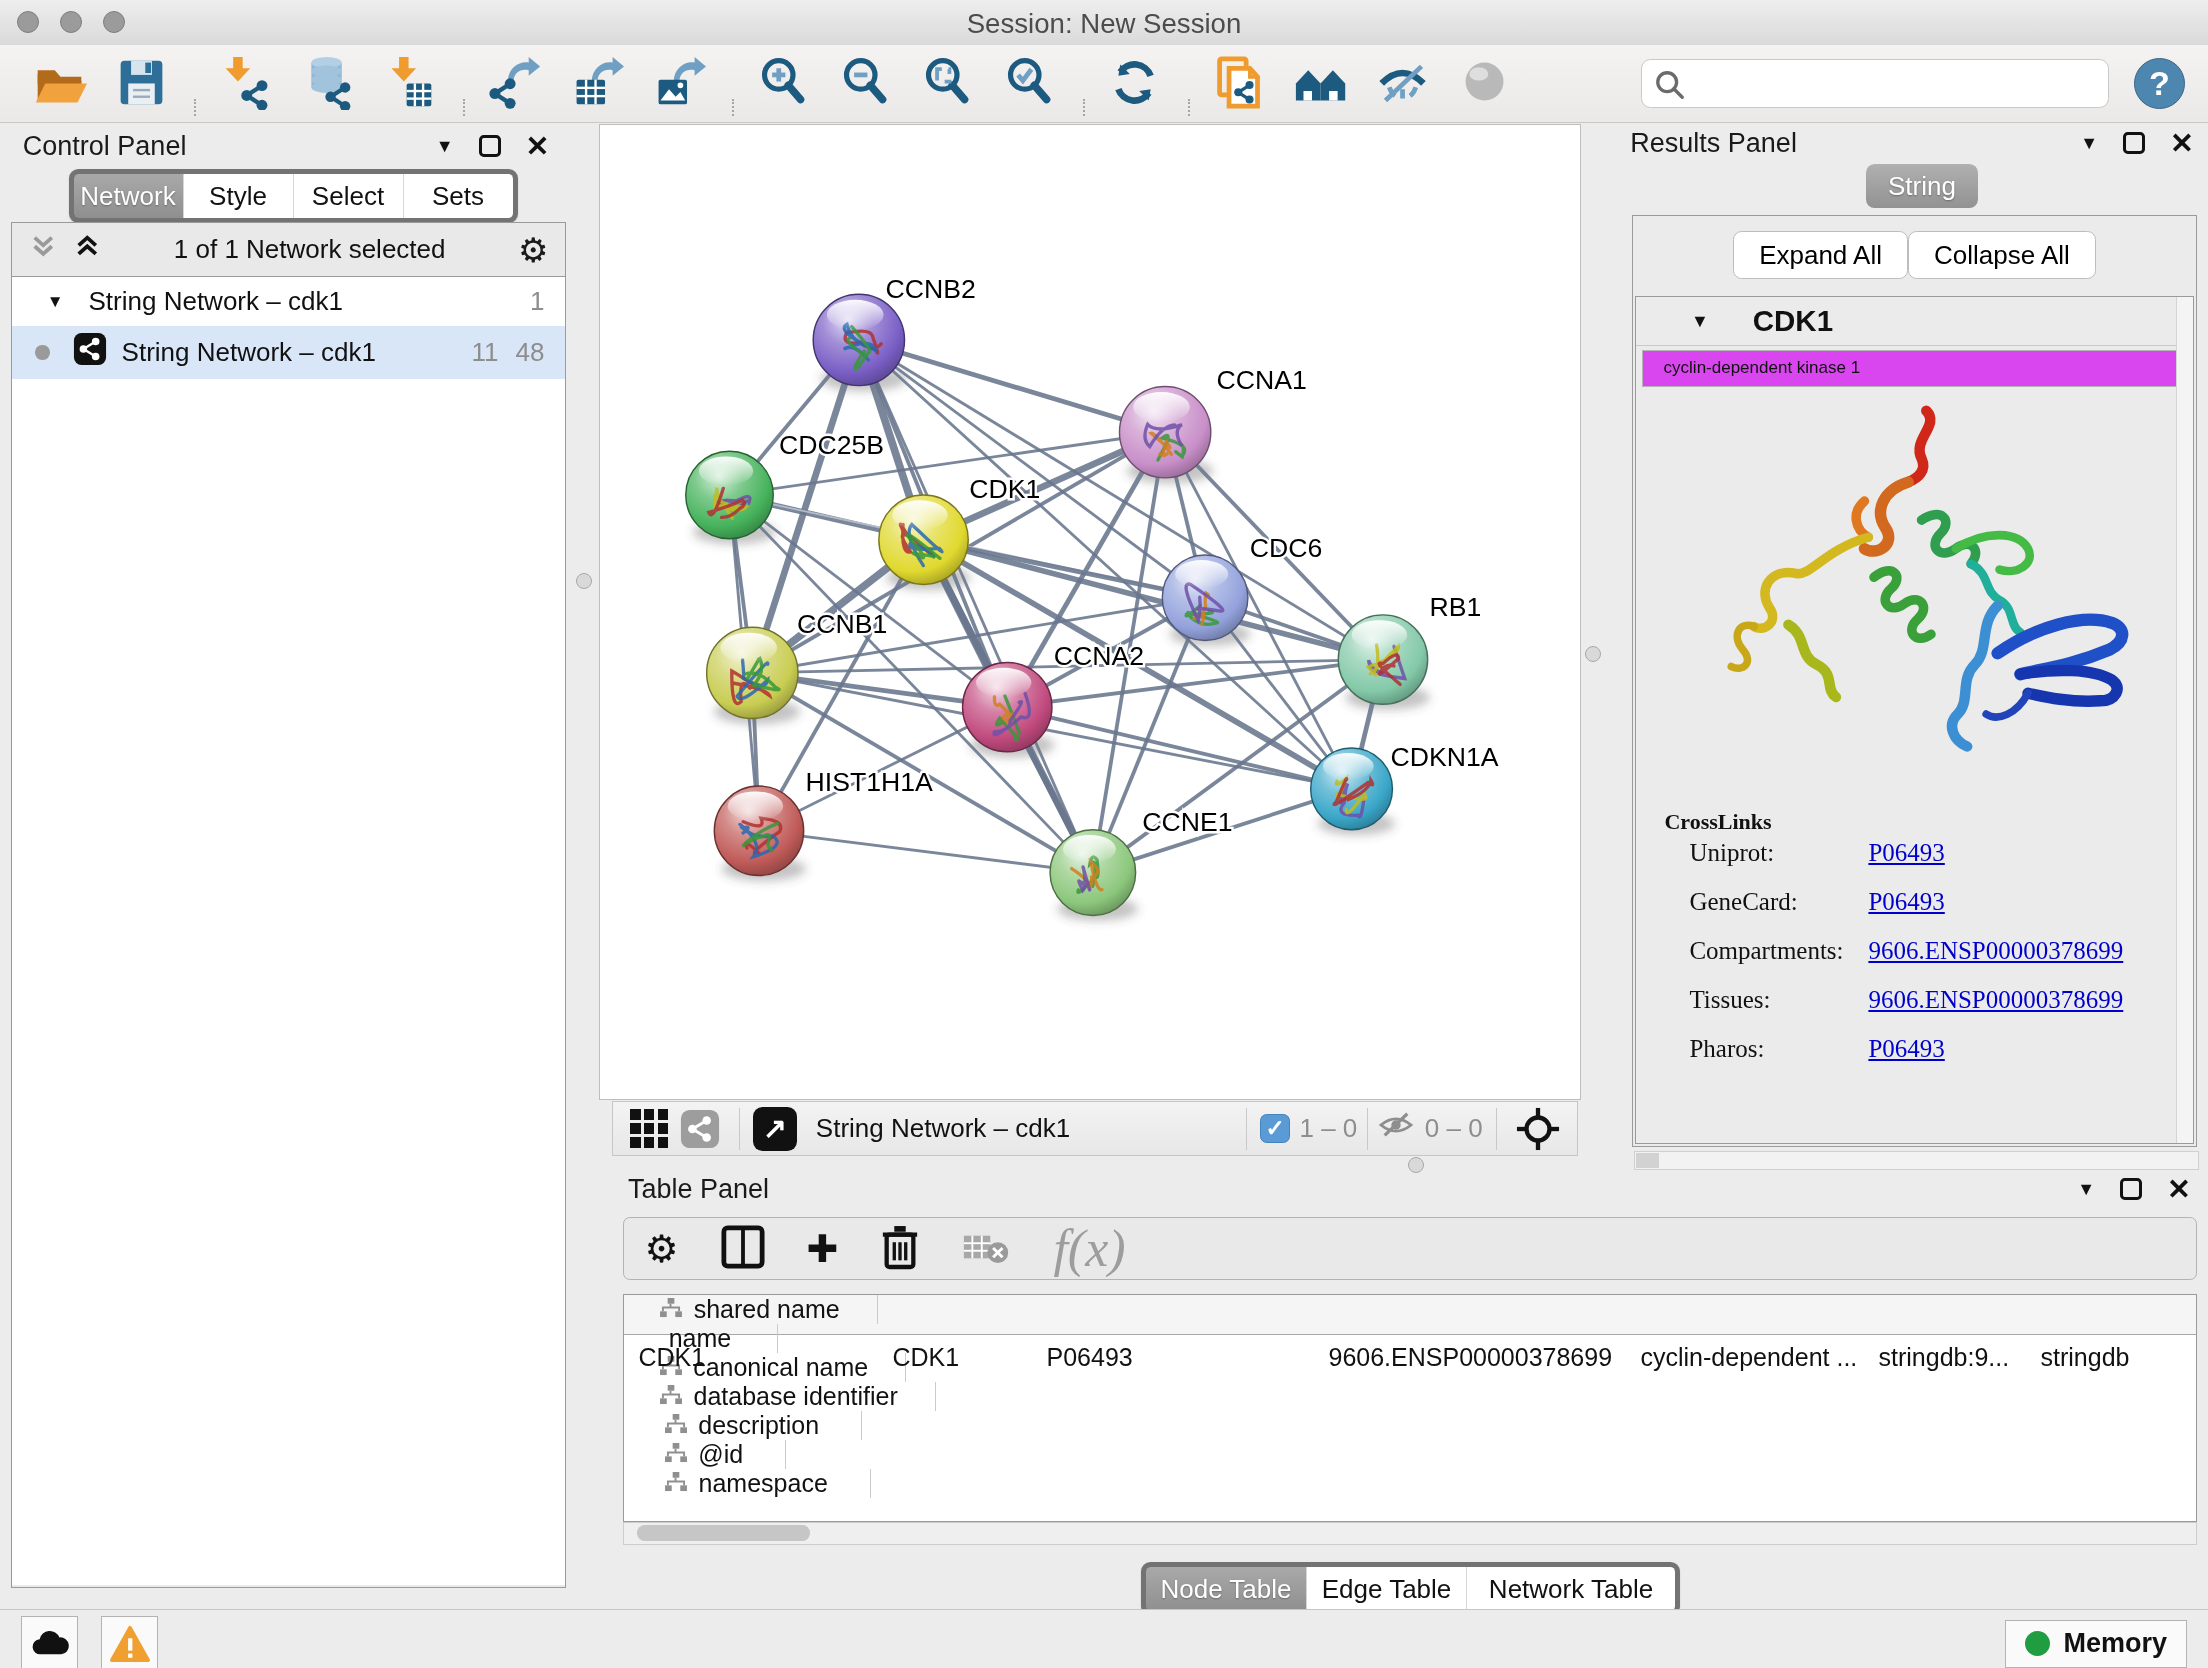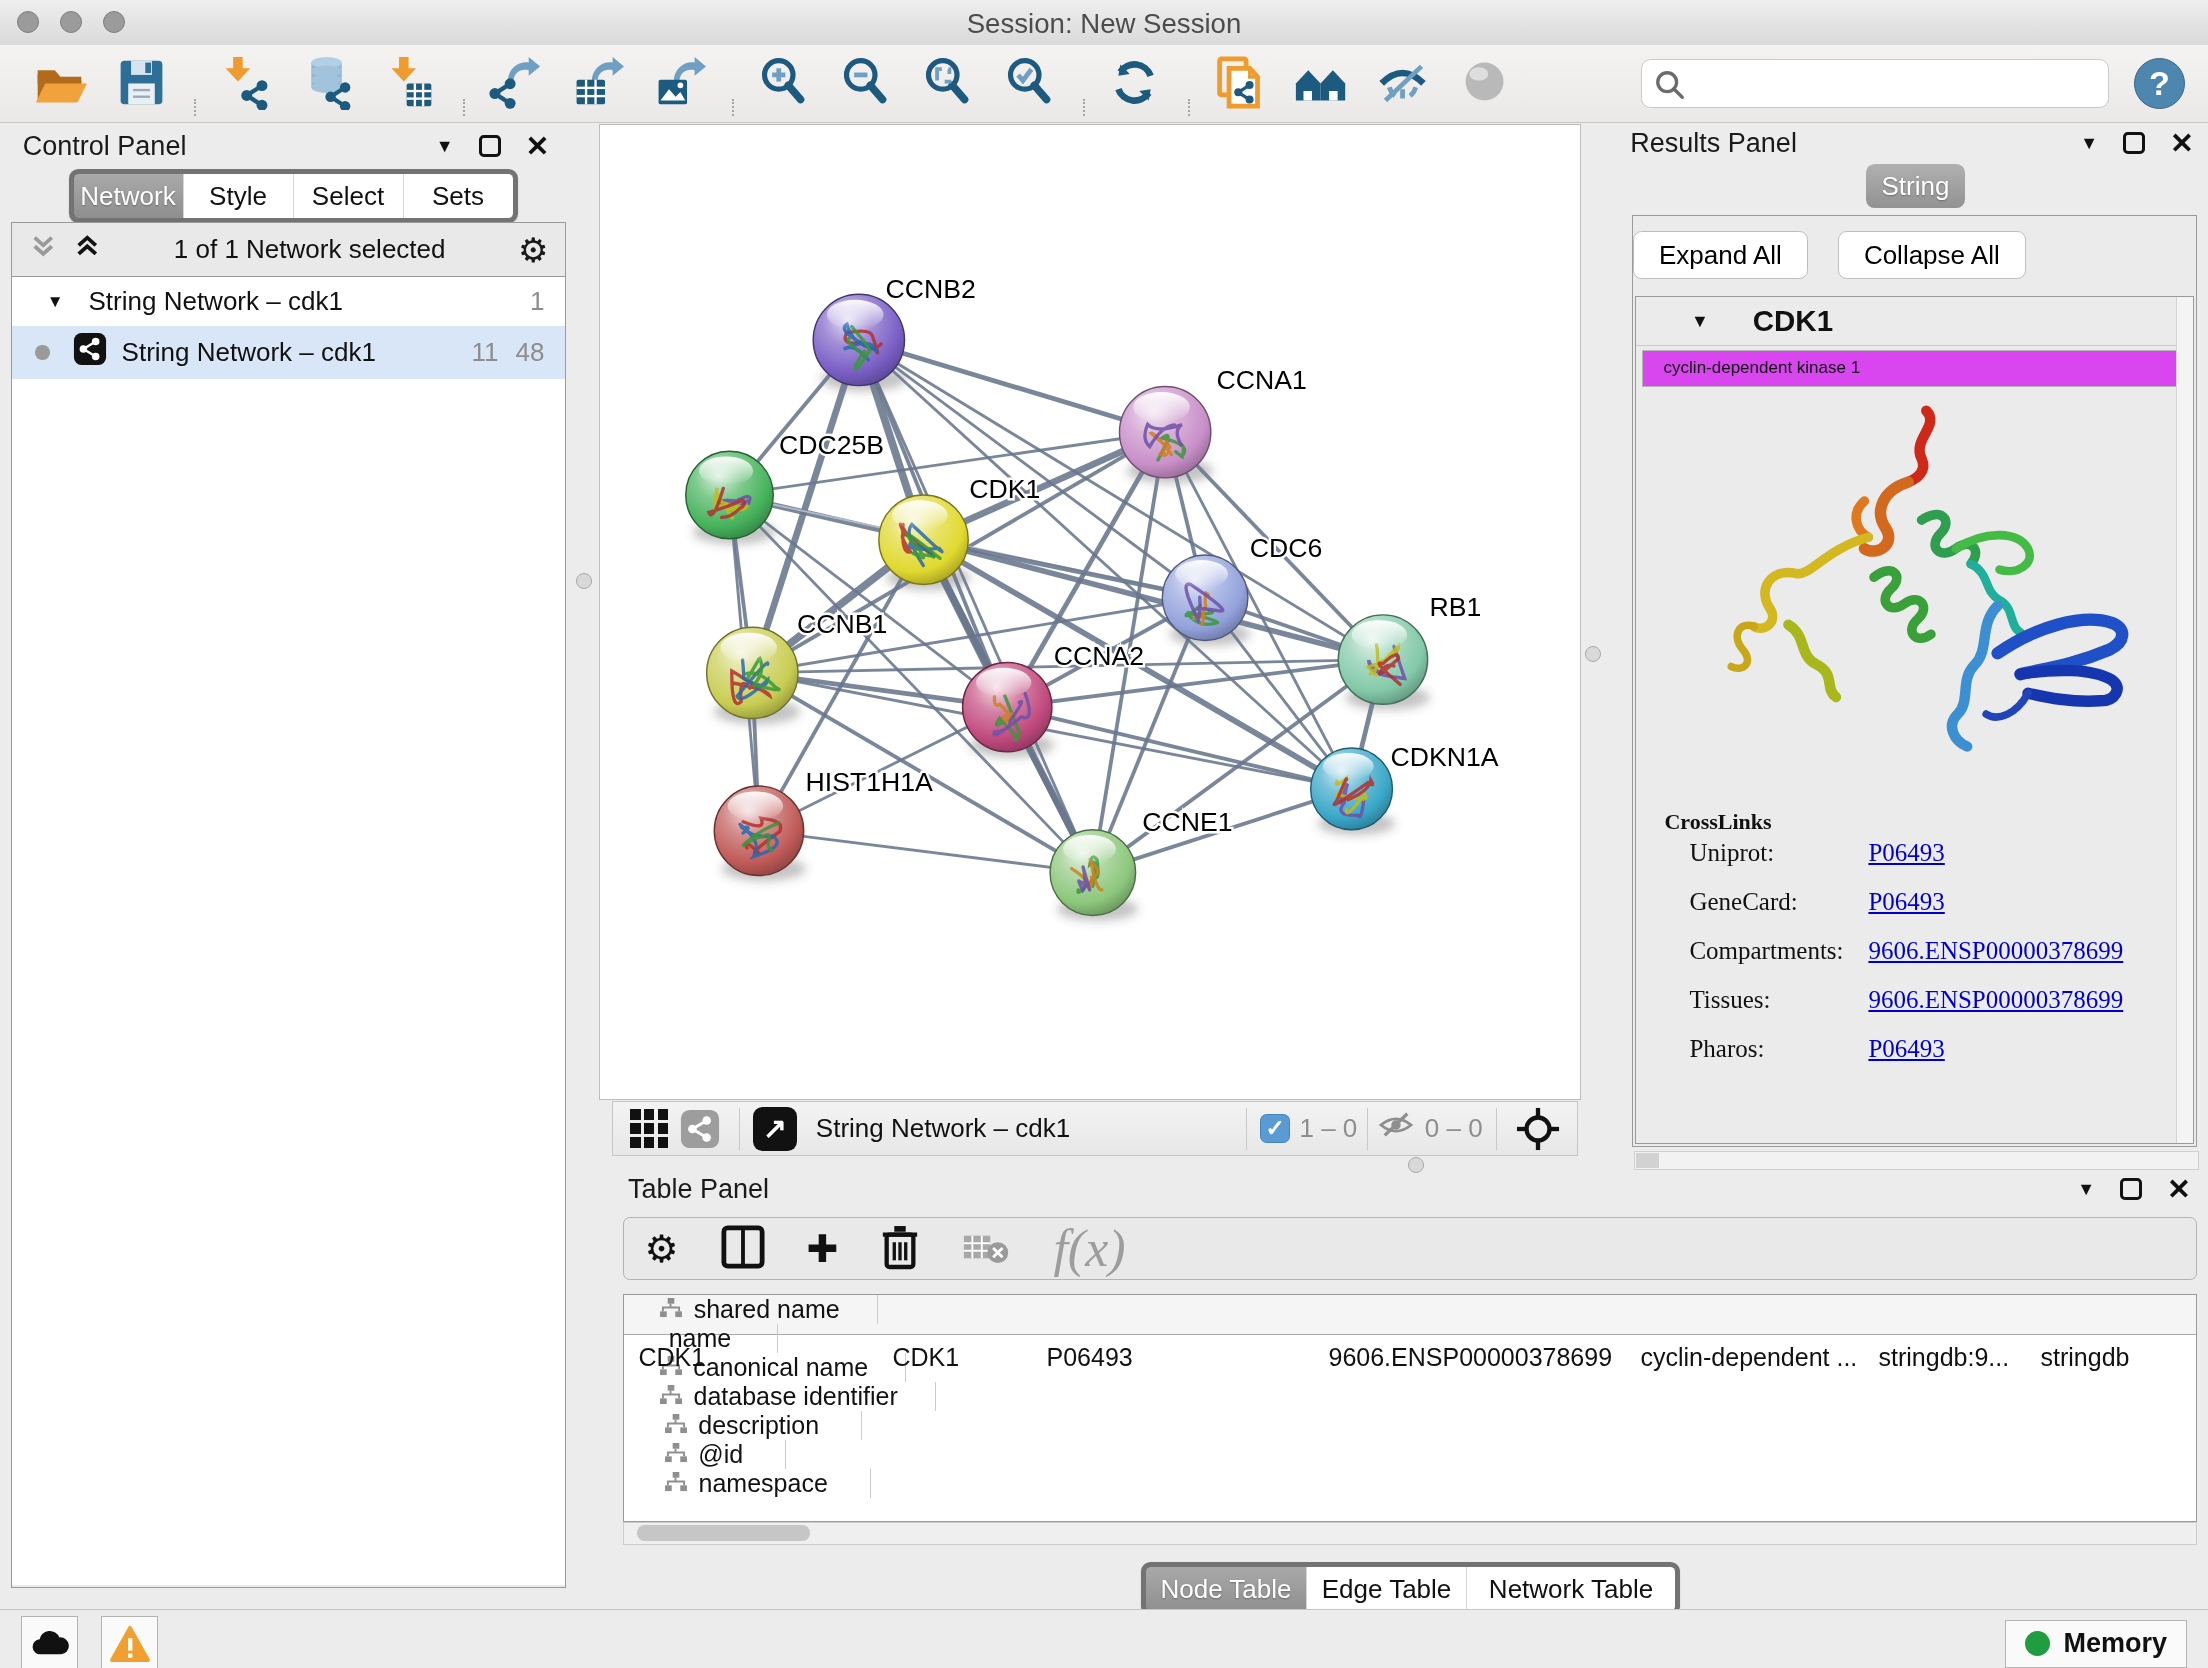--- a/index.html
+++ b/index.html
@@ -74,26 +74,26 @@
     color:#fff; font-size:23px; font-weight:bold; text-align:center; line-height:27.6px; }
   .birdseye { width:44px; height:44px; background:#111; border-radius:9.5px; color:#fff;
     font-size:28.5px; font-weight:bold; text-align:center; line-height:42px; }
   .gridicon { display:grid; grid-template-columns:repeat(3,10.5px); grid-gap:3.3px; }
   .gridicon b { width:10.5px; height:10.5px; background:#111; }
 
   
   .results-panel { position:absolute; left:1617px; top:124px; width:592px; height:1050px; }
   .rp-head { display:flex; align-items:center; padding:3.8px 15px 0 13.3px; }
   .rp-head .chrome { margin-left:auto; }
-  .rp-tab { position:absolute; left:249px; top:40px; width:99px; text-align:center; font-size:26px;
+  .rp-tab { position:absolute; left:249px; top:40px; width:112px; text-align:center; font-size:26px;
     color:#fff; background:linear-gradient(#b0b0b0,#929292); border-radius:8.6px; padding:6.7px 0;
     text-shadow:0 1px 1.9px rgba(0,0,0,.3); }
   .rp-outer { position:absolute; left:15px; top:91px; width:565px; height:932px;
     border:1.9px solid #9a9a9a; background:#ebebeb; }
-  .rp-buttons { height:78px; display:flex; align-items:center; gap:30px; }
+  .rp-buttons { height:78px; display:flex; align-items:center; justify-content:center; }
   .rp-buttons button { font-size:26px; background:#fff; border:1.9px solid #bdbdbd; border-radius:8.6px;
     padding:7.6px 25px; }
   .rp-inner { position:absolute; left:1.9px; top:80px; right:1.9px; bottom:1.9px;
     border:1.9px solid #9a9a9a; background:#ebebeb; overflow:hidden; }
   .rp-vscroll { position:absolute; right:0; top:0; bottom:0; width:17px; background:#f4f4f4;
     border-left:1px solid #d4d4d4; }
   .rp-protrow { height:49px; display:flex; align-items:center; border-bottom:1px solid #c9c9c9; }
   .rp-protrow .tri { font-size:18px; margin:0 44px 0 55px; }
   .rp-protrow .nm { font-size:29.5px; font-weight:bold; }
   .rp-desc { margin:3.8px 5.7px 0 5.7px; border:1px solid #b5b5b5; background:#d946ef;

